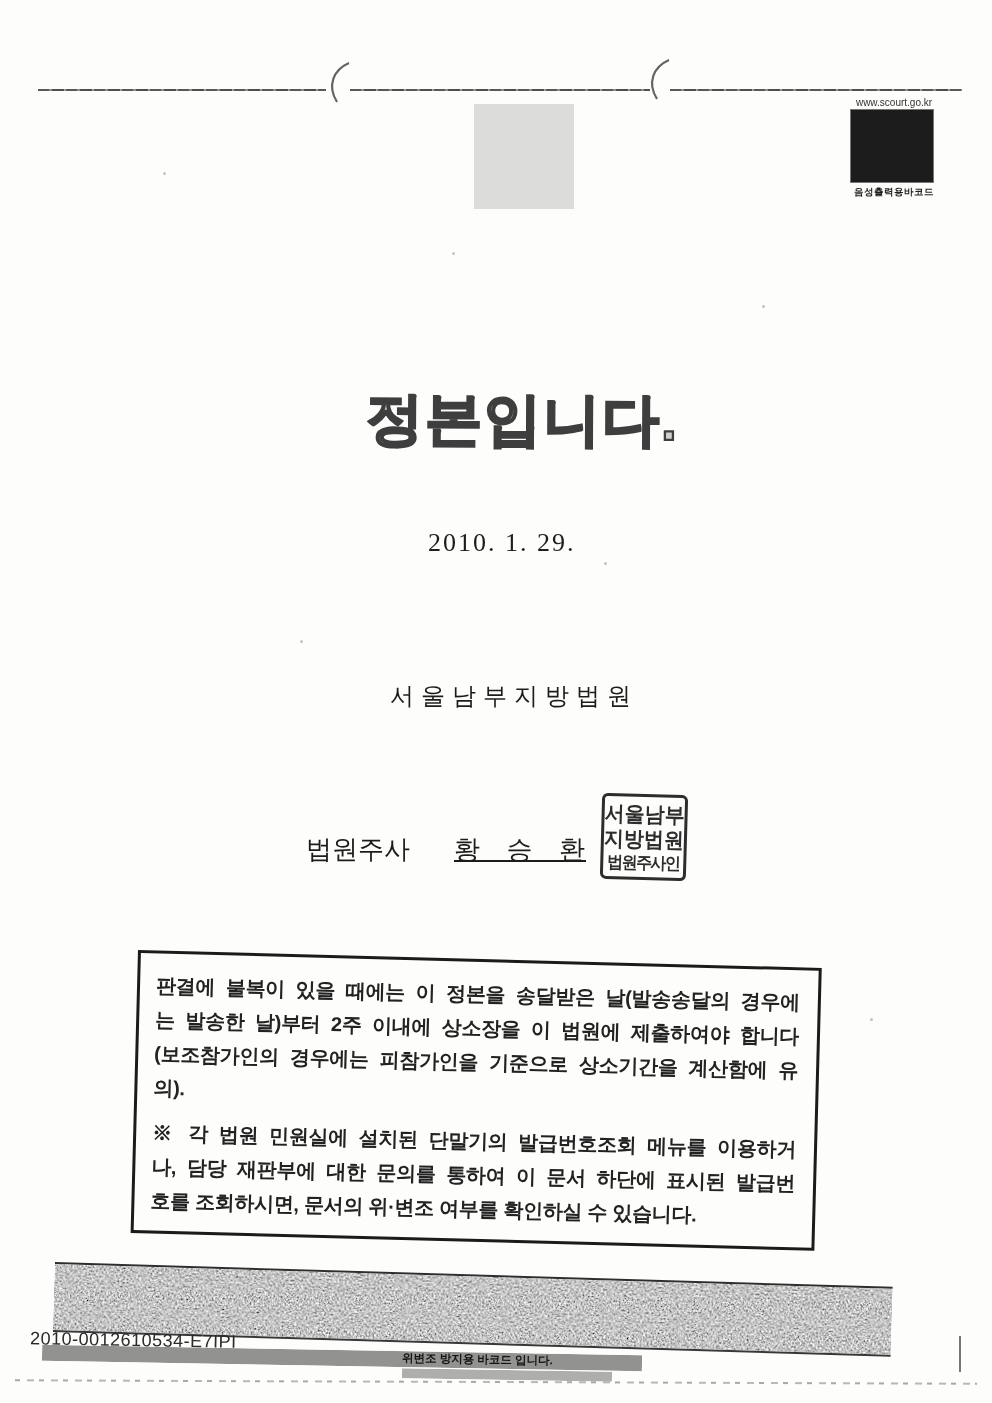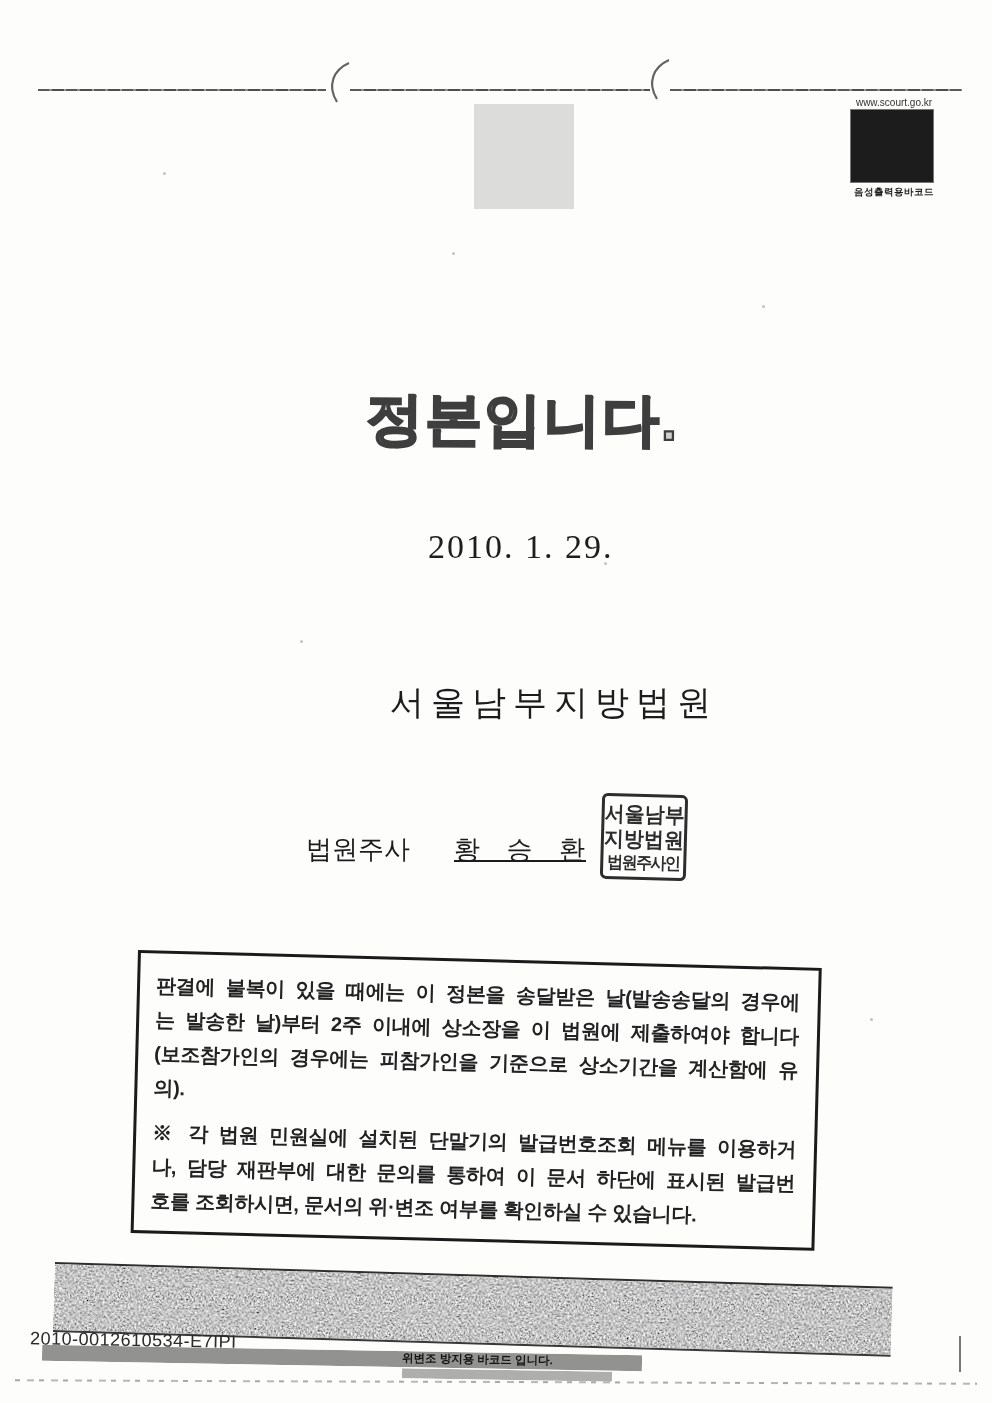--- a/index.html
+++ b/index.html
@@ -40,26 +40,26 @@
     left:366px;top:382px;width:300px;
     font-family:"Liberation Sans",sans-serif;
     font-size:57px;font-weight:bold;letter-spacing:2px;white-space:nowrap;
     color:rgba(95,95,95,.28);
     -webkit-text-stroke:2.3px #3e3e3e;
     transform:rotate(.3deg);
   }
 
   .doc-date{
     left:428px;top:528px;width:170px;
-    font-size:34px;letter-spacing:2px;color:#1e1e1e;white-space:nowrap;
+    font-size:26px;letter-spacing:2px;color:#1e1e1e;white-space:nowrap;
   }
 
   .court-name{
     left:390px;top:680px;width:260px;
-    font-size:34px;letter-spacing:7px;color:#1c1c1c;white-space:nowrap;
+    font-size:24px;letter-spacing:7px;color:#1c1c1c;white-space:nowrap;
   }
 
   
   .clerk-row{
     left:306px;top:832px;display:flex;gap:44px;align-items:baseline;
     font-size:26px;color:#1c1c1c;white-space:nowrap;
   }
   .clerk-name{word-spacing:18px;letter-spacing:1px;text-decoration:underline;}
   .seal{
     left:601px;top:794px;width:86px;height:86px;

